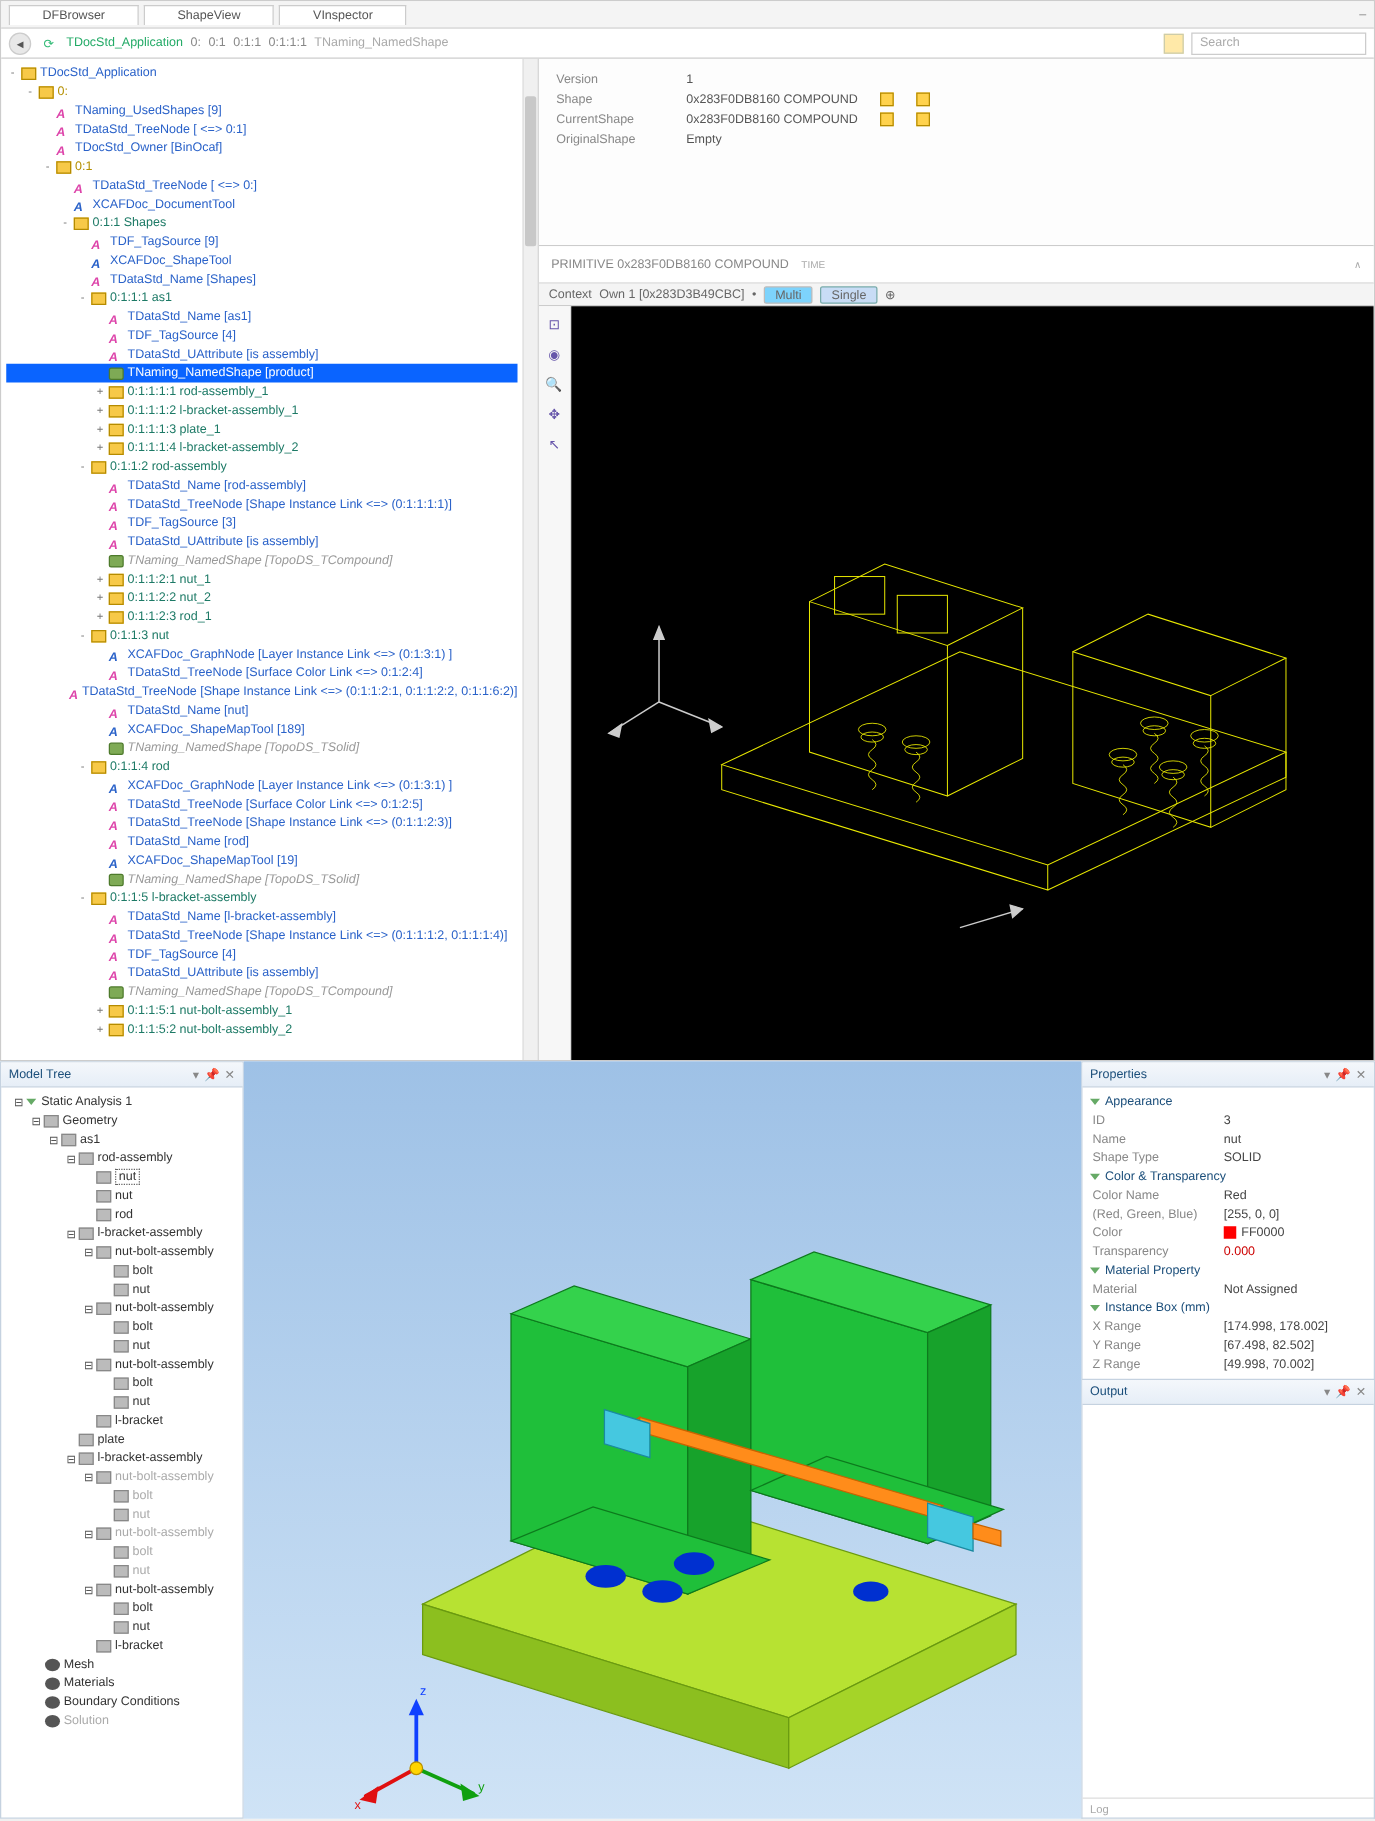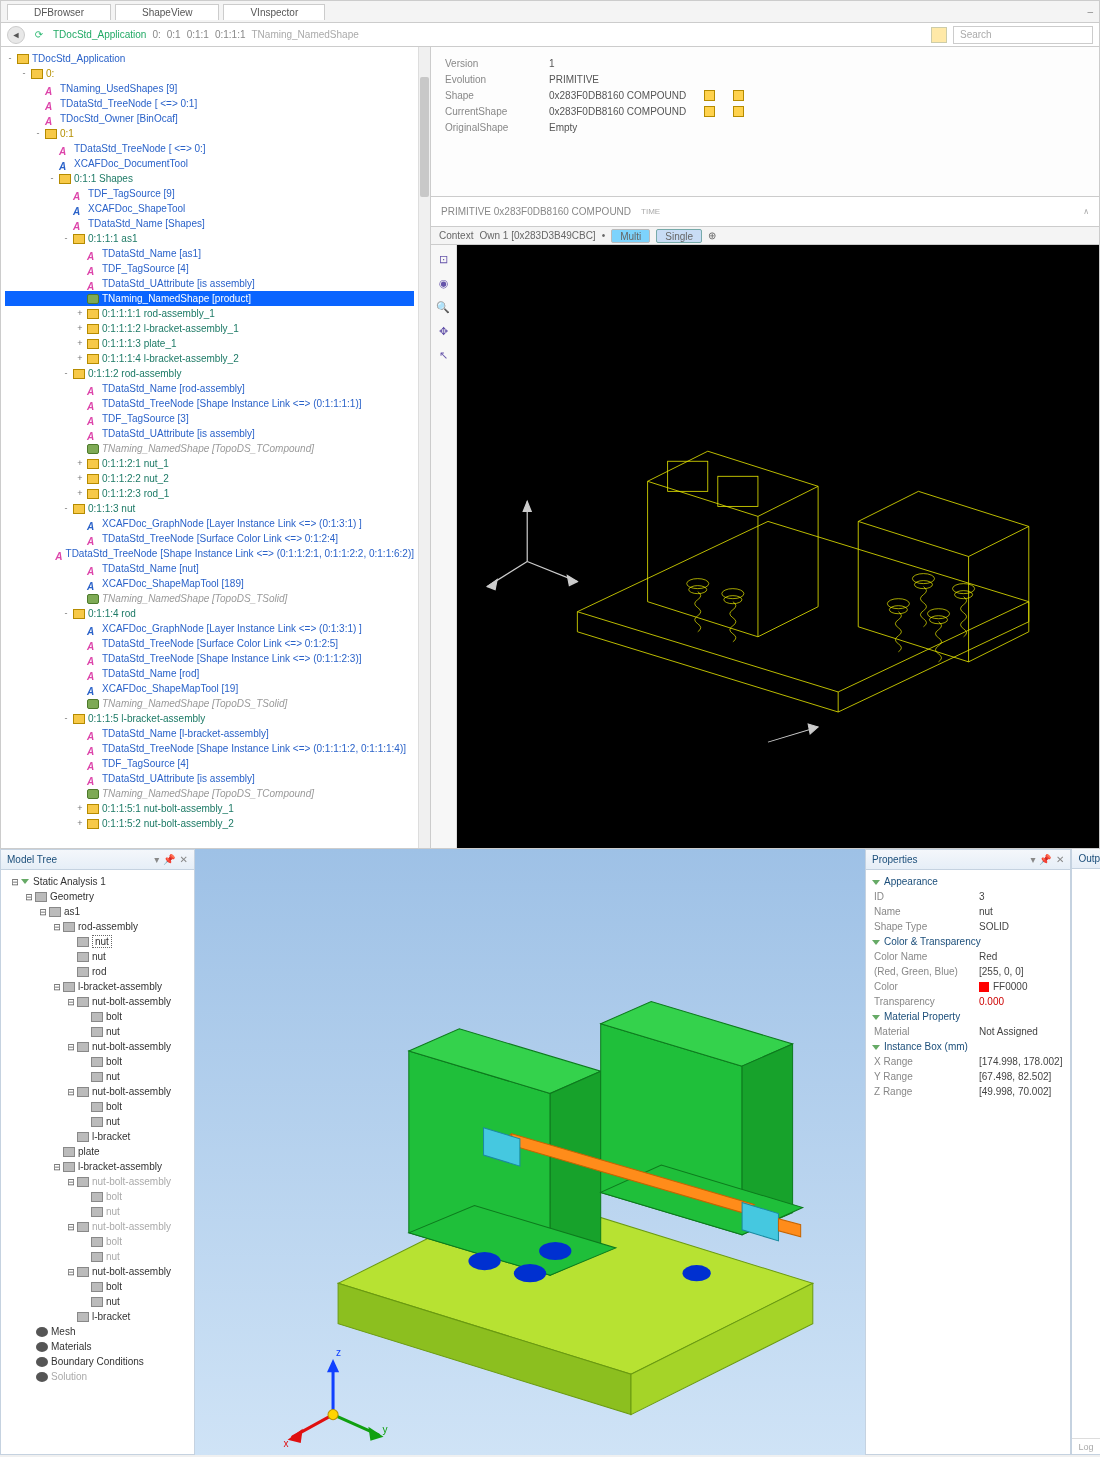--- a/index.html
+++ b/index.html
@@ -75,21 +75,21 @@
 .mtn .ic3 { width:12px; height:10px; margin-right:3px; display:inline-block; }
 .ic-cube { background:#bbb; border:1px solid #888; }
 .ic-dot  { width:8px; height:8px; background:#555; border-radius:50%; margin:1px 4px 0 1px; }
 .mtn .lbl2 { color:#333; }
 .mtn .lbl2.dim { color:#aaa; }
 .mtn.selbox .lbl2 { border:1px dotted #666; padding:0 2px; }
 
 .render { flex:1; background:linear-gradient(#9ec1e6,#cfe3f6); position:relative; overflow:hidden; }
 .render svg { position:absolute; inset:0; width:100%; height:100%; }
 
-.right-panels { width:235px; display:flex; flex-direction:row; }
+.right-panels { width:235px; display:flex; flex-direction:column; }
 .prop-panel { flex:0 0 auto; border:1px solid #c5d2e0; background:#fff; display:flex; flex-direction:column; }
 .prop-body { padding:4px 8px; font-size:10px; color:#555; }
 .prop-section { color:#1b4e7a; font-size:10px; margin:2px 0 2px -2px; }
 .prop-row { display:flex; height:15px; align-items:center; }
 .prop-row .pk { width:105px; color:#888; }
 .prop-row .pv { color:#444; }
 .prop-row .pv.red { color:#c00; }
 .prop-row .swatch { display:inline-block; width:10px; height:10px; background:#ff0000; margin-right:4px; vertical-align:middle; }
 .out-panel { flex:1; border:1px solid #c5d2e0; border-top:none; background:#fff; display:flex; flex-direction:column; }
 .out-body { flex:1; }
@@ -445,24 +445,20 @@
       <div class="tree-sb">
           <div class="thumb"></div>
         </div>
     </div>
 
     <div class="right-col">
       <div class="info-pane" id="info-rows">
           <div class="info-row">
             <span class="k">Version</span>
             <span class="v">1</span>
-          </div>
-          <div class="info-row">
-            <span class="k">Evolution</span>
-            <span class="v">PRIMITIVE</span>
           </div>
           <div class="info-row">
             <span class="k">Shape</span>
             <span class="v">0x283F0DB8160 COMPOUND</span>
             <span class="ylsq"></span>
             <span class="ylsq"></span>
           </div>
           <div class="info-row">
             <span class="k">CurrentShape</span>
             <span class="v">0x283F0DB8160 COMPOUND</span>

